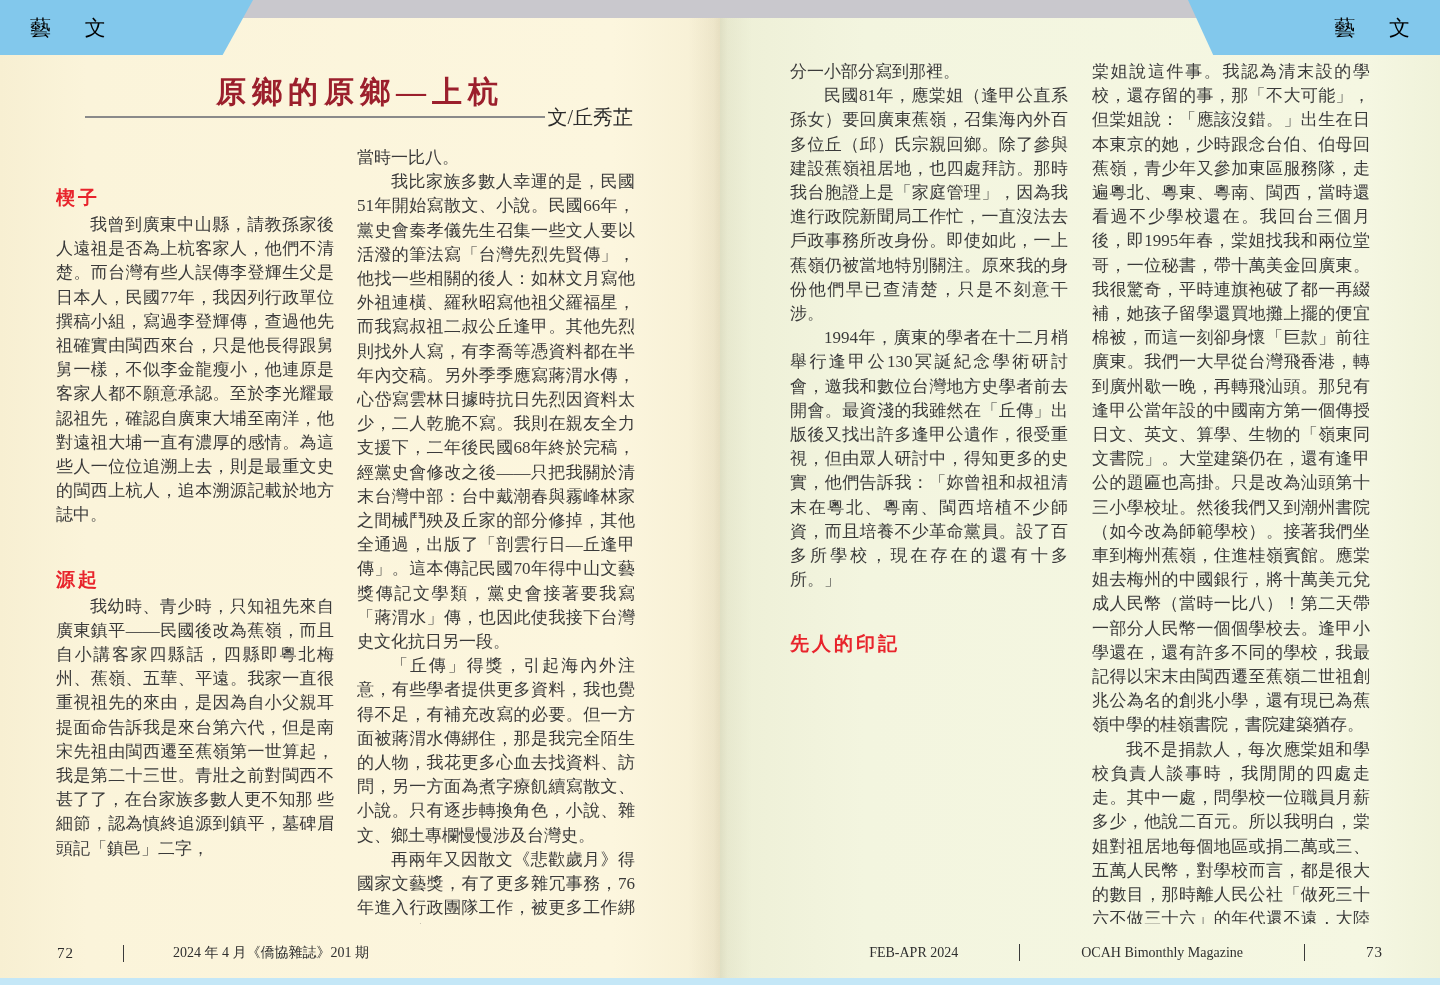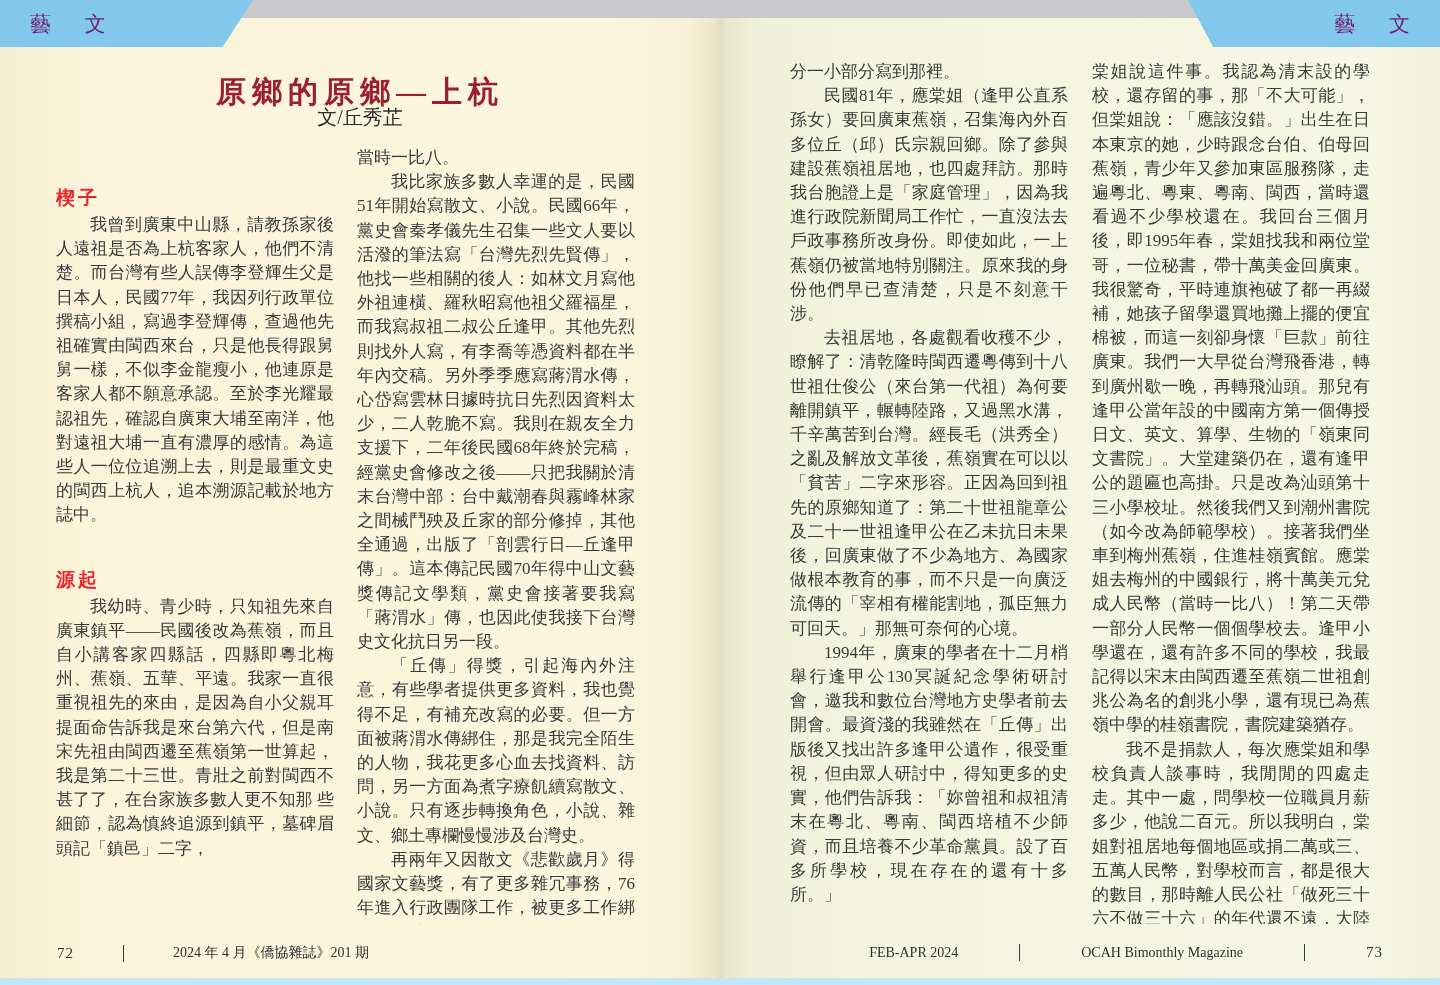--- a/index.html
+++ b/index.html
@@ -21,38 +21,38 @@
   .page{position:absolute;top:0;height:985px;width:720px;}
   .page-left{left:0;background:linear-gradient(90deg,#F7EFD2 0%,var(--page_left_bg) 12%,#FCF6DE 85%,#F6EFD4 100%);}
   .page-right{left:720px;background:linear-gradient(90deg,#EDEFD6 0%,var(--page_right_bg) 20%,#F5F7E2 90%,#F0F2DA 100%);}
   .gutter-shadow{
     position:absolute;left:688px;top:18px;width:64px;height:960px;z-index:3;
     background:linear-gradient(90deg,rgba(120,105,60,0) 0%,rgba(120,105,60,0.07) 40%,rgba(120,105,60,0.12) 50%,rgba(120,105,60,0.05) 62%,rgba(120,105,60,0) 100%);
     pointer-events:none;
   }
   .top-gray{position:absolute;left:0;top:0;width:1440px;height:18px;background:var(--strip_gray);z-index:4;}
   .banner{
-    position:absolute;top:0;height:47px;z-index:5;background:var(--banner_blue);
+    position:absolute;top:0;height:55px;z-index:5;background:var(--banner_blue);
     display:flex;align-items:center;
     font-family:"Liberation Sans","DejaVu Sans",sans-serif;
-    color:#701a75;font-size:21px;letter-spacing:14px;
+    color:#000000;font-size:21px;letter-spacing:14px;
   }
   .banner-left{left:0;width:253px;clip-path:polygon(0 0,100% 0,88% 100%,0 100%);padding-left:0;}
   .banner-left span{margin-left:30px;}
   .banner-right{left:1188px;width:252px;clip-path:polygon(0 0,100% 0,100% 100%,10% 100%);justify-content:flex-end;}
   .banner-right span{margin-right:16px;}
   .bottom-strip{position:absolute;left:0;bottom:0;width:1440px;height:7px;background:var(--bottom_strip);z-index:4;}
 
   .article-title{
     position:absolute;left:0;top:72px;width:720px;text-align:center;z-index:2;
     color:var(--title_red);font-size:30px;font-weight:bold;letter-spacing:6px;
   }
   .byline-row{
     position:absolute;left:85px;top:104px;width:548px;height:26px;z-index:2;
-    display:flex;align-items:center;flex-direction:column;
+    display:flex;align-items:center;
   }
   .byline-rule{flex:1;height:2px;background:#8A8A8A;}
   .byline{color:#2B2B2B;font-size:20px;margin-left:2px;white-space:nowrap;}
 
   .col{
     position:absolute;width:278px;z-index:2;overflow:hidden;
     color:var(--body_text);font-size:17px;line-height:24.2px;
     text-align:justify;text-justify:inter-ideograph;
   }
   .col-1{left:56px;top:146px;height:778px;}
@@ -106,21 +106,20 @@
   </div>
 <div class="col col-2">
     <div class="para cont">當時一比八。</div>
     <div class="para">我比家族多數人幸運的是，民國51年開始寫散文、小說。民國66年，黨史會秦孝儀先生召集一些文人要以活潑的筆法寫「台灣先烈先賢傳」，他找一些相關的後人：如林文月寫他外祖連橫、羅秋昭寫他祖父羅福星，而我寫叔祖二叔公丘逢甲。其他先烈則找外人寫，有李喬等憑資料都在半年內交稿。另外季季應寫蔣渭水傳，心岱寫雲林日據時抗日先烈因資料太少，二人乾脆不寫。我則在親友全力支援下，二年後民國68年終於完稿，經黨史會修改之後——只把我關於清末台灣中部：台中戴潮春與霧峰林家之間械鬥殃及丘家的部分修掉，其他全通過，出版了「剖雲行日—丘逢甲傳」。這本傳記民國70年得中山文藝獎傳記文學類，黨史會接著要我寫「蔣渭水」傳，也因此使我接下台灣史文化抗日另一段。</div>
     <div class="para">「丘傳」得獎，引起海內外注意，有些學者提供更多資料，我也覺得不足，有補充改寫的必要。但一方面被蔣渭水傳綁住，那是我完全陌生的人物，我花更多心血去找資料、訪問，另一方面為煮字療飢續寫散文、小說。只有逐步轉換角色，小說、雜文、鄉土專欄慢慢涉及台灣史。</div>
     <div class="para">再兩年又因散文《悲歡歲月》得國家文藝獎，有了更多雜冗事務，76年進入行政團隊工作，被更多工作綁住。對家族先人的事，只有找到那裡，一小部</div>
   </div>
 <div class="col col-3">
     <div class="para cont">分一小部分寫到那裡。</div>
     <div class="para">民國81年，應棠姐（逢甲公直系孫女）要回廣東蕉嶺，召集海內外百多位丘（邱）氏宗親回鄉。除了參與建設蕉嶺祖居地，也四處拜訪。那時我台胞證上是「家庭管理」，因為我進行政院新聞局工作忙，一直沒法去戶政事務所改身份。即使如此，一上蕉嶺仍被當地特別關注。原來我的身份他們早已查清楚，只是不刻意干涉。</div>
-    <div class="para">去祖居地，各處觀看收穫不少，瞭解了：清乾隆時閩西遷粵傳到十八世祖仕俊公（來台第一代祖）為何要離開鎮平，輾轉陸路，又過黑水溝，千辛萬苦到台灣。經長毛（洪秀全）之亂及解放文革後，蕉嶺實在可以以「貧苦」二字來形容。正因為回到祖先的原鄉知道了：第二十世祖龍章公及二十一世祖逢甲公在乙未抗日未果後，回廣東做了不少為地方、為國家做根本教育的事，而不只是一向廣泛流傳的「宰相有權能割地，孤臣無力可回天。」那無可奈何的心境。</div>
     <div class="para">1994年，廣東的學者在十二月梢舉行逢甲公130冥誕紀念學術研討會，邀我和數位台灣地方史學者前去開會。最資淺的我雖然在「丘傳」出版後又找出許多逢甲公遺作，很受重視，但由眾人研討中，得知更多的史實，他們告訴我：「妳曾祖和叔祖清末在粵北、粵南、閩西培植不少師資，而且培養不少革命黨員。設了百多所學校，現在存在的還有十多所。」</div>
     <div class="h-red">先人的印記</div>
   </div>
 <div class="col col-4">
     <div class="para cont">棠姐說這件事。我認為清末設的學校，還存留的事，那「不大可能」，但棠姐說：「應該沒錯。」出生在日本東京的她，少時跟念台伯、伯母回蕉嶺，青少年又參加東區服務隊，走遍粵北、粵東、粵南、閩西，當時還看過不少學校還在。我回台三個月後，即1995年春，棠姐找我和兩位堂哥，一位秘書，帶十萬美金回廣東。我很驚奇，平時連旗袍破了都一再綴補，她孩子留學還買地攤上擺的便宜棉被，而這一刻卻身懷「巨款」前往廣東。我們一大早從台灣飛香港，轉到廣州歇一晚，再轉飛汕頭。那兒有逢甲公當年設的中國南方第一個傳授日文、英文、算學、生物的「嶺東同文書院」。大堂建築仍在，還有逢甲公的題匾也高掛。只是改為汕頭第十三小學校址。然後我們又到潮州書院（如今改為師範學校）。接著我們坐車到梅州蕉嶺，住進桂嶺賓館。應棠姐去梅州的中國銀行，將十萬美元兌成人民幣（當時一比八）！第二天帶一部分人民幣一個個學校去。逢甲小學還在，還有許多不同的學校，我最記得以宋末由閩西遷至蕉嶺二世祖創兆公為名的創兆小學，還有現已為蕉嶺中學的桂嶺書院，書院建築猶存。</div>
     <div class="para">我不是捐款人，每次應棠姐和學校負責人談事時，我閒閒的四處走走。其中一處，問學校一位職員月薪多少，他說二百元。所以我明白，棠姐對祖居地每個地區或捐二萬或三、五萬人民幣，對學校而言，都是很大的數目，那時離人民公社「做死三十六不做三十六」的年代還不遠，大陸經濟尚未開放。棠姐</div>
   </div>
 
 <div class="footer footer-left">
   <span class="pageno">72</span>

